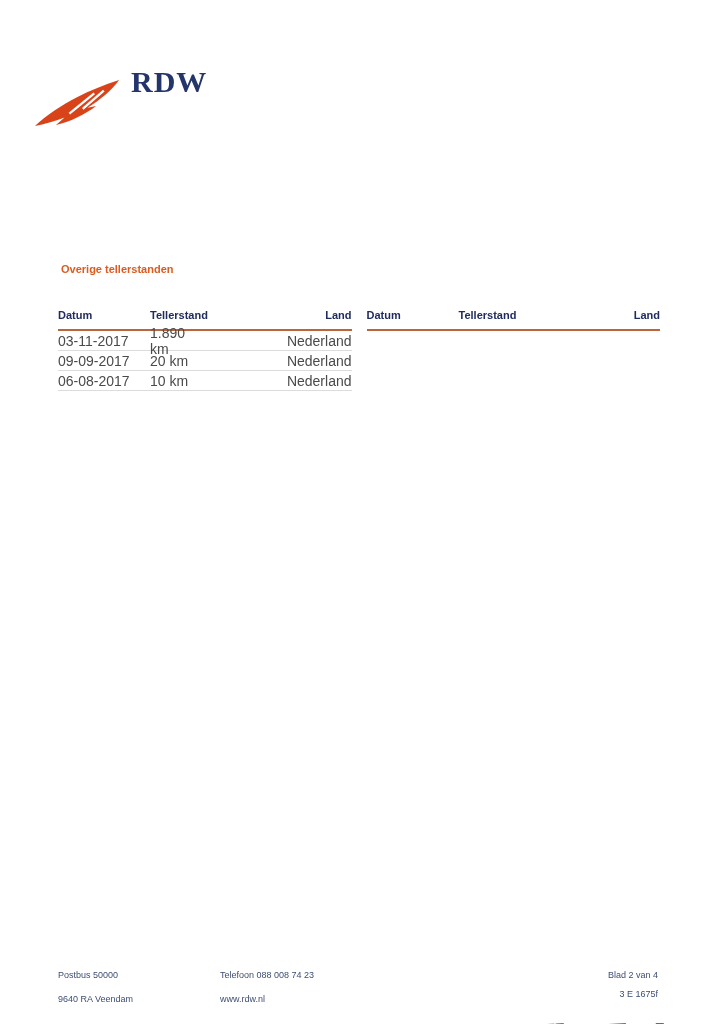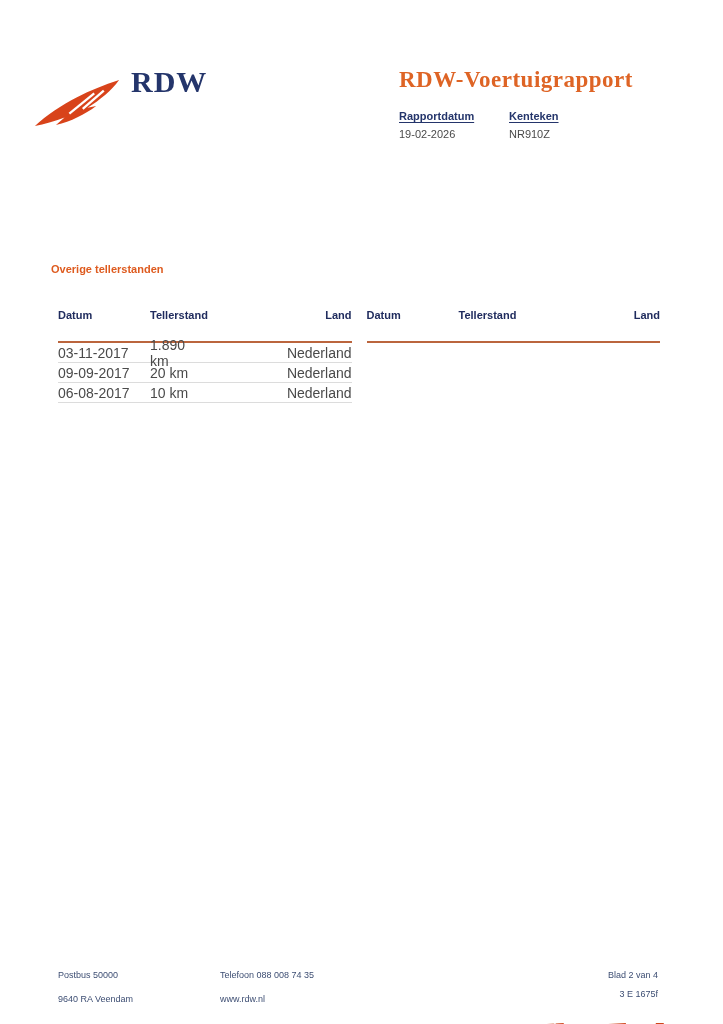--- a/index.html
+++ b/index.html
@@ -33,30 +33,30 @@
   .meta-row { display:flex; margin-top:17px; }
   .meta-col-1 { width:110px; }
   .meta-label {
     font-size:11px; font-weight:bold; color:#24356b;
     text-decoration:underline; text-underline-offset:2px;
   }
   .meta-value { font-size:11px; color:#4a4a4a; margin-top:6px; }
 
   
   .section-heading {
-    position:absolute; left:51px; top:226px;
+    position:absolute; left:61px; top:226px;
     font-size:11px; font-weight:bold; color:#de5b1f;
   }
 
   
   .tables { position:absolute; left:58px; top:272px; width:602px; display:flex; gap:15px; }
   .meter-table { flex:1; }
   .t-head {
     display:flex; align-items:flex-end;
-    padding-bottom:20px;
+    padding-bottom:8px;
     border-bottom:2px solid #bb653d;
     font-size:11px; font-weight:bold; color:#202c5e;
   }
   .t-row {
     display:flex;
     padding:4px 0 3px 0;
     border-bottom:1px solid #dcdcdc;
     font-size:14px; color:#4a4a4a;
     height:20px; align-items:center;
   }
@@ -82,33 +82,20 @@
 
   <div class="logo-block">
     <svg class="logo-swoosh" viewBox="0 0 92 52" xmlns="http://www.w3.org/2000/svg">
       <path fill="#d8431a" d="M2,49 C14,38 30,27 46,19 C60,12 74,6 90,1 C82,12 70,22 57,30 L66,28 C54,37 40,44 24,48 L33,40 C22,44 12,47 2,49 Z"></path>
       <path stroke="#ffffff" stroke-width="2.4" fill="none" d="M38,36 L64,15"></path>
       <path stroke="#ffffff" stroke-width="2.4" fill="none" d="M52,31 L74,12"></path>
     </svg>
     <div class="logo-text">RDW</div>
   </div>
 
-  <div class="title-block">
-    <div class="report-title">RDW-Voertuigrapport</div>
-    <div class="meta-row">
-      <div class="meta-col-1">
-        <div class="meta-label">Rapportdatum</div>
-        <div class="meta-value">19-02-2026</div>
-      </div>
-      <div class="meta-col-2">
-        <div class="meta-label">Kenteken</div>
-        <div class="meta-value">NR910Z</div>
-      </div>
-    </div>
-  </div>
 
   <div class="section-heading">Overige tellerstanden</div>
 
   <div class="tables">
 
     <div class="meter-table">
       <div class="t-head">
         <span class="c1">Datum</span>
         <span class="c2">Tellerstand</span>
         <span class="c3">Land</span>
@@ -139,21 +126,21 @@
     </div>
 
   </div>
 
   <div class="footer">
     <div class="f-col-1">
       <div class="f-line">Postbus 50000</div>
       <div class="f-line">9640 RA Veendam</div>
     </div>
     <div class="f-col-2">
-      <div class="f-line">Telefoon 088 008 74 35</div>
+      <div class="f-line">Telefoon 088 008 74 23</div>
       <div class="f-line">www.rdw.nl</div>
     </div>
     <div class="f-col-3">
       <div class="f-line">Blad 2 van 4</div>
       <div class="f-line">3 E 1675f</div>
     </div>
   </div>
 
   <svg class="bottom-graphic" viewBox="0 0 313 40" xmlns="http://www.w3.org/2000/svg">
     <g fill="#d0451a">

